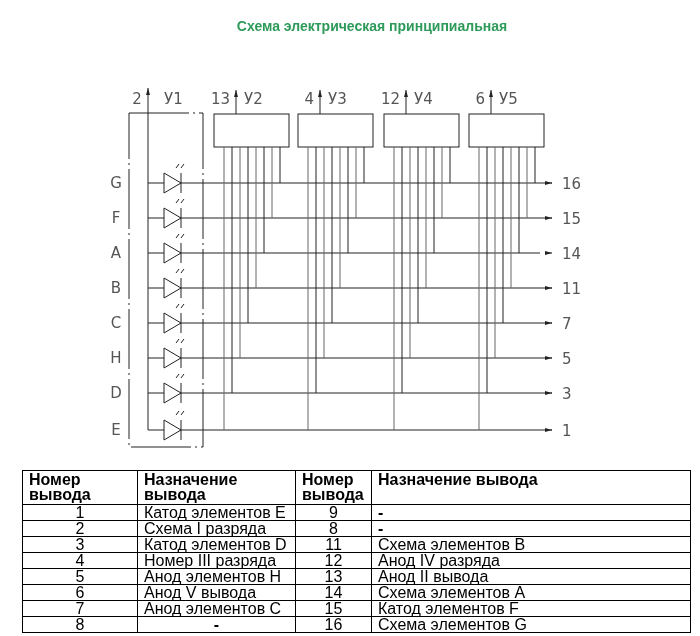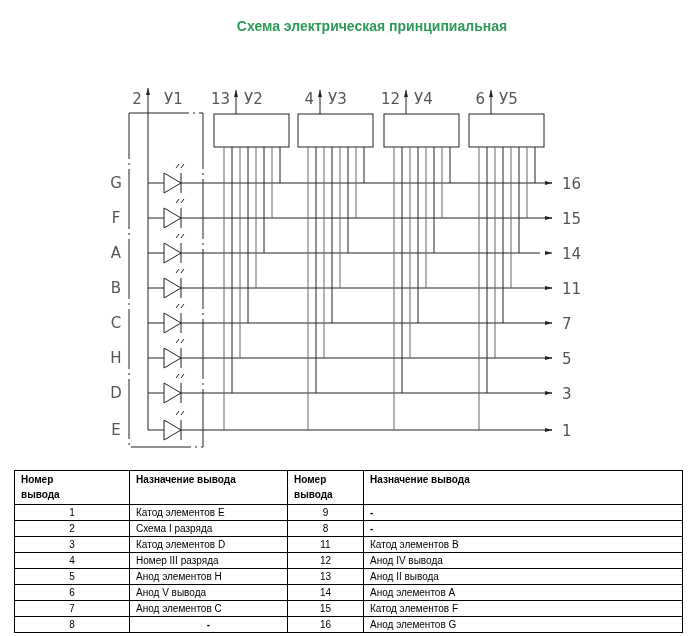--- a/index.html
+++ b/index.html
@@ -1,20 +1,20 @@
 <!DOCTYPE html>
 <html><head>
 <meta charset="utf-8">
 <style>
   html, body { margin:0; padding:0; background:#ffffff; }
   body { width:700px; height:636px; position:relative; overflow:hidden; font-family:"Liberation Sans", sans-serif; }
   #title { position:absolute; left:0; top:18px; width:744px; text-align:center; color:#2e9a5a; font-weight:bold; font-size:14px; }
   #schematic { position:absolute; left:0; top:0; }
   .lbl { font-family:"DejaVu Sans", sans-serif; font-size:15px; fill:#555; }
-  #pin-table { position:absolute; left:14px; top:470px; border-collapse:collapse; font-size:10px; color:#000; }
+  #pin-table { position:absolute; left:22px; top:470px; border-collapse:collapse; font-size:16px; color:#000; }
   #pin-table td, #pin-table th { border:1px solid #000; padding:0 6px; height:15px; line-height:15px; }
   #pin-table th { font-weight:bold; text-align:left; vertical-align:top; height:32px; line-height:15px; padding-top:1px; }
   #pin-table td.num { text-align:center; }
   #pin-table td.dash { font-weight:bold; }
   #pin-table td.dash-c { font-weight:bold; text-align:center; }
 </style>
 </head>
 <body>
 
 <div id="title">Схема электрическая принципиальная</div>
@@ -166,46 +166,46 @@
       <tr>
         <td class="num">2</td>
         <td>Схема  I разряда</td>
         <td class="num">8</td>
         <td class="dash">-</td>
       </tr>
       <tr>
         <td class="num">3</td>
         <td>Катод элементов D</td>
         <td class="num">11</td>
-        <td>Катод элементов B</td>
+        <td>Схема элементов B</td>
       </tr>
       <tr>
         <td class="num">4</td>
         <td>Номер  III разряда</td>
         <td class="num">12</td>
-        <td>Анод  IV вывода</td>
+        <td>Анод  IV разряда</td>
       </tr>
       <tr>
         <td class="num">5</td>
         <td>Анод элементов H</td>
         <td class="num">13</td>
         <td>Анод  II вывода</td>
       </tr>
       <tr>
         <td class="num">6</td>
         <td>Анод V вывода</td>
         <td class="num">14</td>
-        <td>Анод элементов A</td>
+        <td>Схема элементов A</td>
       </tr>
       <tr>
         <td class="num">7</td>
         <td>Анод элементов C</td>
         <td class="num">15</td>
         <td>Катод элементов F</td>
       </tr>
       <tr>
         <td class="num">8</td>
         <td class="dash-c">-</td>
         <td class="num">16</td>
-        <td>Анод элементов G</td>
+        <td>Схема элементов G</td>
       </tr>
     </tbody>
 </table>
 
 </body></html>

